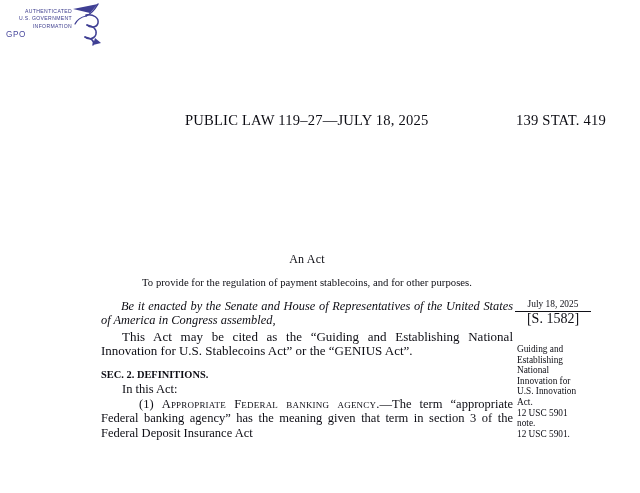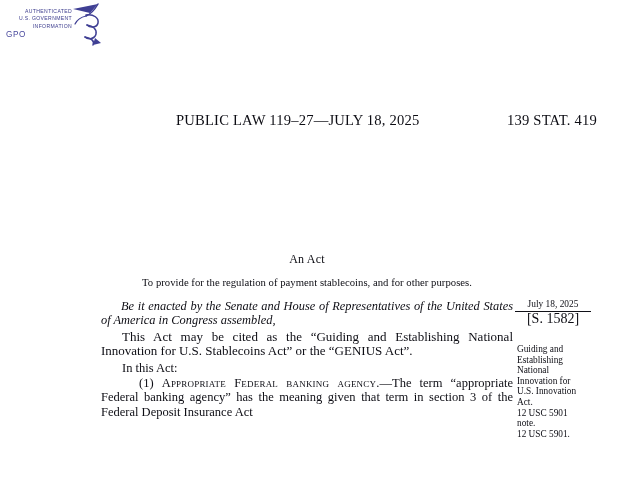--- a/index.html
+++ b/index.html
@@ -51,21 +51,21 @@
     position: absolute;
     left: 58px;
     top: 0px;
     width: 46px;
     height: 46px;
   }
 
   
   .runhead {
     position: absolute;
-    left: 4px;
+    left: 13px;
     top: 112px;
     width: 564px;
     height: 20px;
   }
   .runhead-left {
     position: absolute;
     left: 172px;
     top: 0;
     font-size: 14.6px;
     letter-spacing: 0.2px;
@@ -223,20 +223,21 @@
 
 
   <div class="anact">An Act</div>
 
   <div class="purpose">To provide for the regulation of payment stablecoins, and for other purposes.</div>
 
   <div class="enacting">Be it enacted by the Senate and House of Representatives of the United States of America in Congress assembled,</div>
 
   <div class="para">This Act may be cited as the “Guiding and Establishing National Innovation for U.S. Stablecoins Act” or the “GENIUS Act”.</div>
 
+  <div class="sec-head">SEC. 2. DEFINITIONS.</div>
   <div class="para-nojust">In this Act:</div>
 
   <div class="subpara"><span>(1)</span><span>&nbsp;</span><span class="sc">Appropriate Federal banking agency.</span><span>—</span><span>The term “appropriate Federal banking agency” has the meaning given that term in section 3 of the Federal Deposit Insurance Act</span></div>
 
 </div>
 
 <div class="sidenote-date">July 18, 2025</div>
 <div class="sidenote-rule"></div>
 <div class="sidenote-bill">[S. 1582]</div>
 

